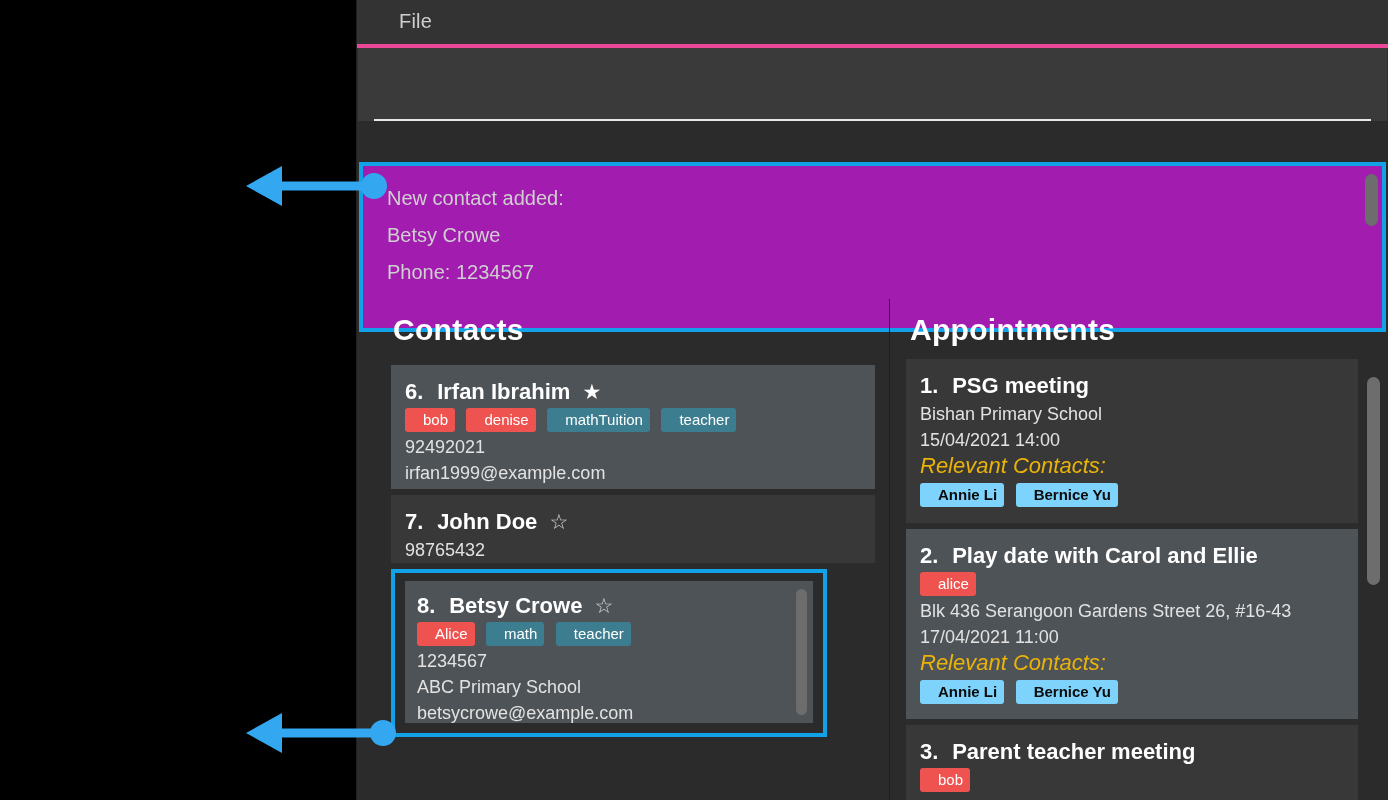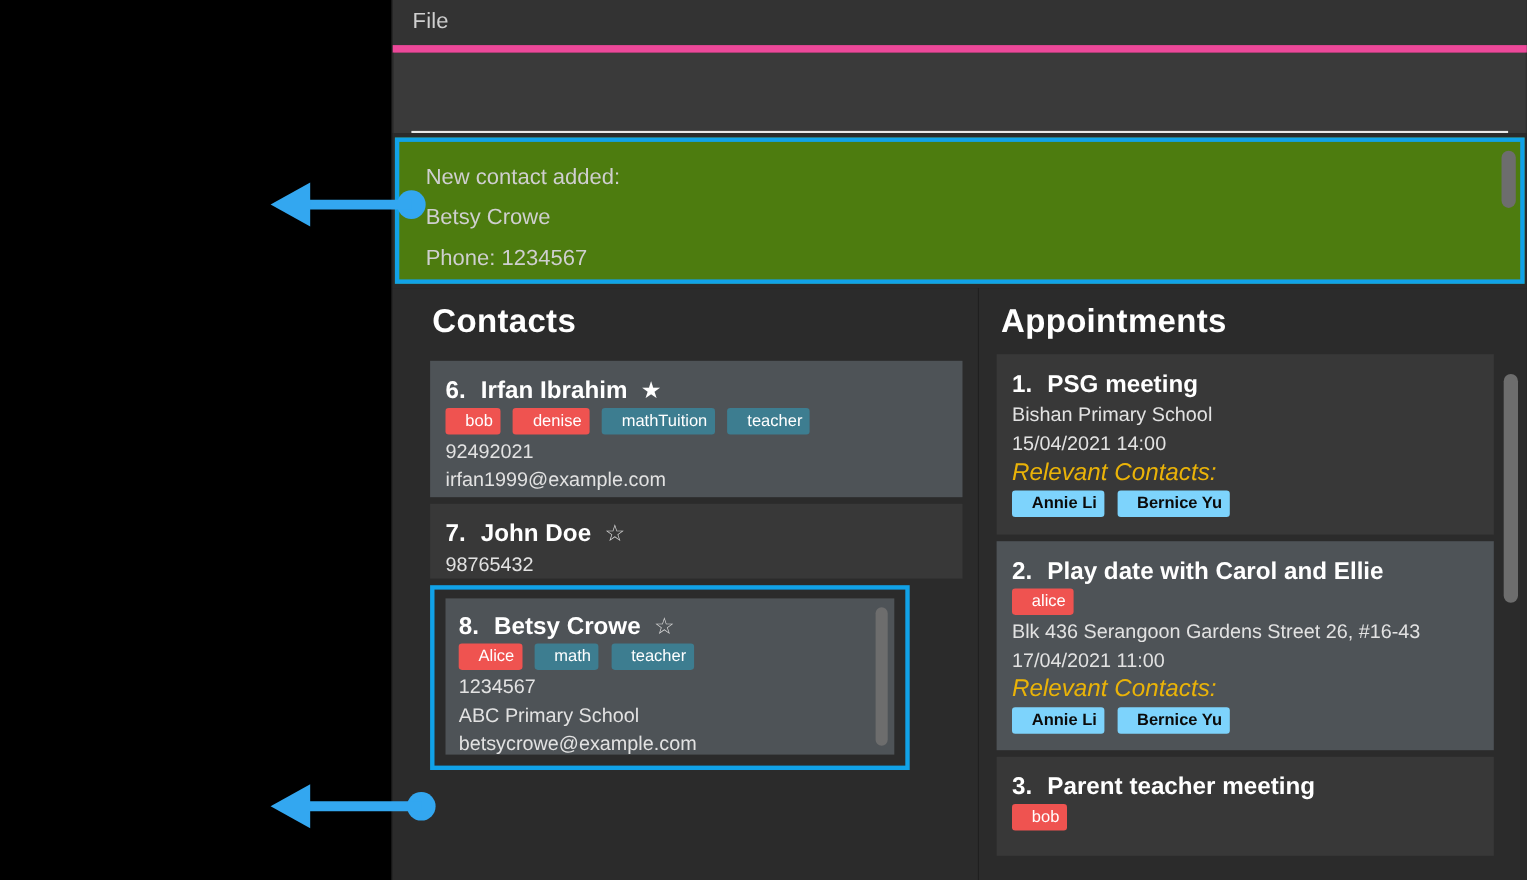--- a/index.html
+++ b/index.html
@@ -17,22 +17,22 @@
     position:absolute;left:356px;top:0;width:1032px;height:800px;
     background:#2b2b2b;
     color:#d6d6d6;
     display:flex;flex-direction:column;
     box-sizing:border-box;
     border-left:1px solid #202020;
   }
   
   #menu-bar{
     height:48px;flex:0 0 48px;background:#333333;
-    border-bottom:7px solid #ec4899;
-    display:flex;align-items:center;box-sizing:border-box;
+    border-bottom:4px solid #ec4899;
+    display:flex;align-items:center;box-sizing:border-box;padding-left:24px;
   }
   .menu-item{
     padding:4px 16px 6px 18px;font-size:20px;color:#cfcfcf;
     font-family:"Liberation Sans", sans-serif;letter-spacing:.2px;
   }
   
   #command-region{
     flex:0 0 73px;background:#3a3a3a;
     border-left:1px solid #2f2f2f;border-right:1px solid #2f2f2f;
     box-sizing:border-box;
@@ -47,24 +47,25 @@
     font-family:"Liberation Sans", sans-serif;
     padding:0 2px 3px 2px;height:28px;
   }
   
   #result-wrap{
     flex:0 0 141px;position:relative;box-sizing:border-box;
     padding:4px 2px 4px 2px;background:#2b2b2b;
   }
   #result-box{
     position:relative;height:100%;box-sizing:border-box;
-    background:#4d7c0f;
+    background:#a21caf;
     border:4px solid #11a2e8;
     overflow:hidden;
     padding:14px 20px 0 24px;
+    margin-top:37px;
   }
   .result-line{
     font-size:20px;line-height:37px;color:#cfcfcf;
     white-space:nowrap;
   }
   .vscroll{
     position:absolute;top:6px;width:13px;border-radius:7px;
     background:#6d6d6d;
   }
   

